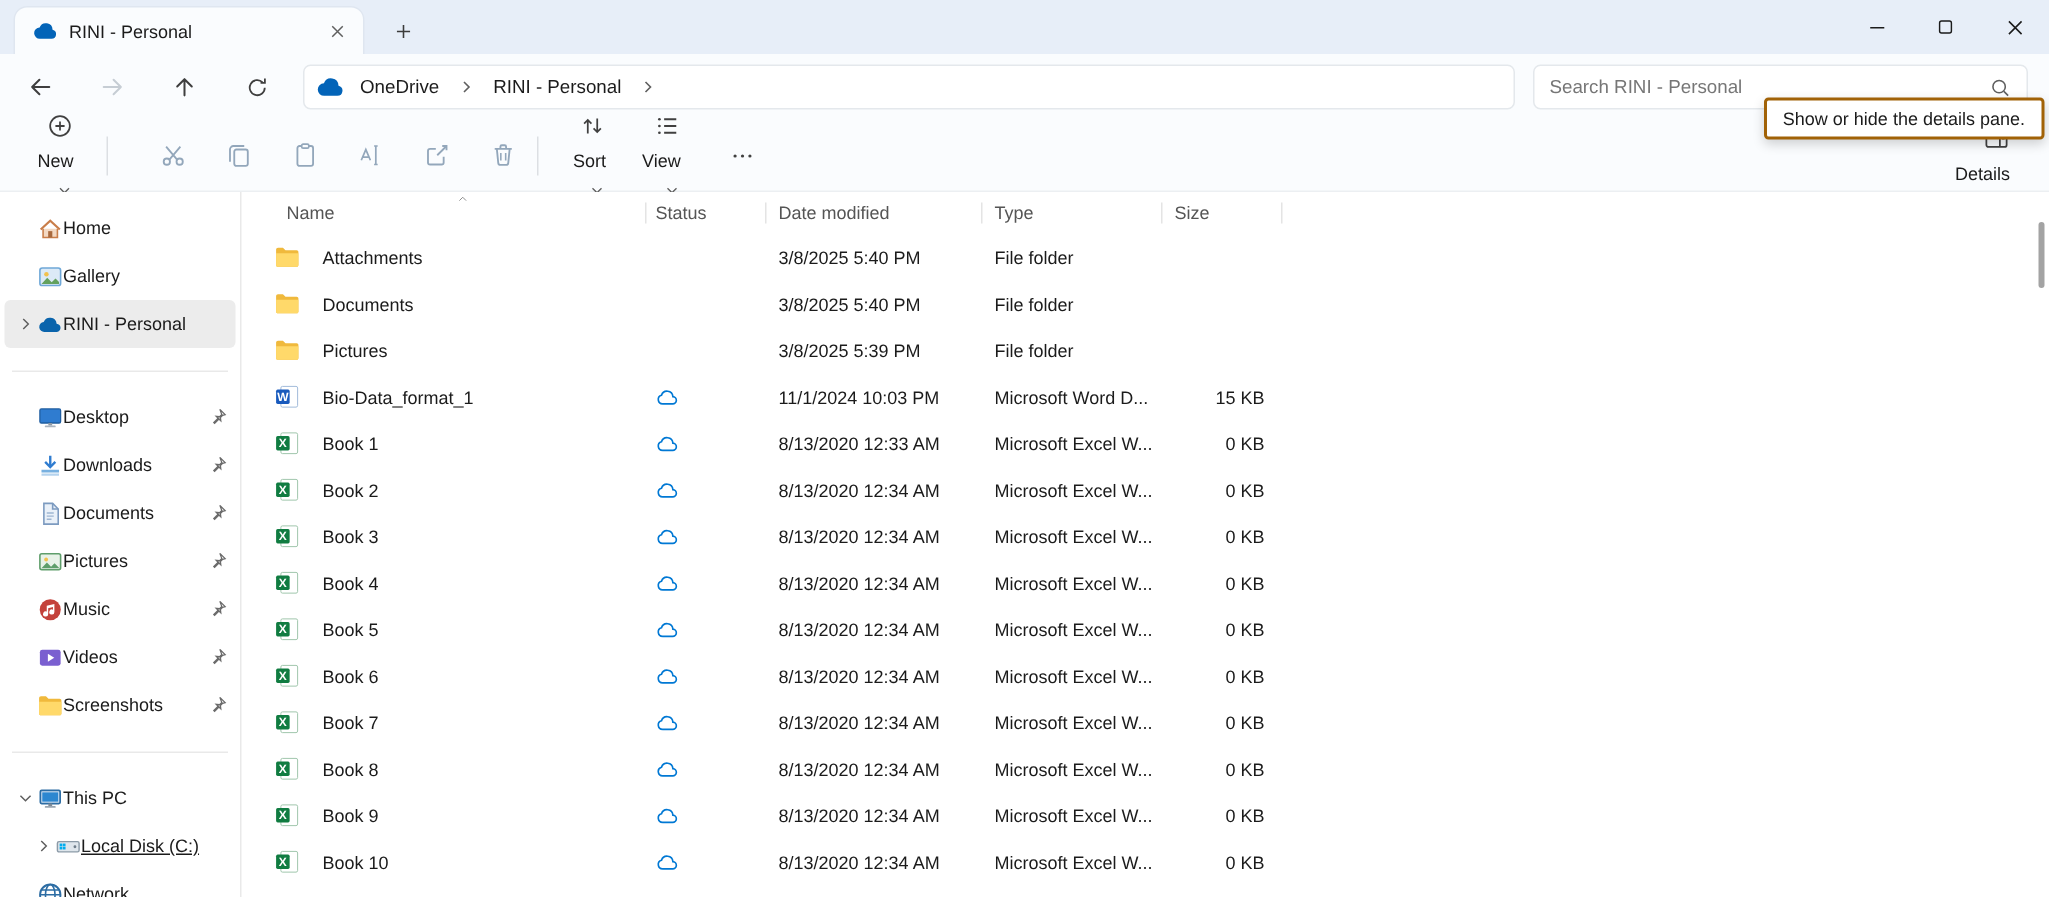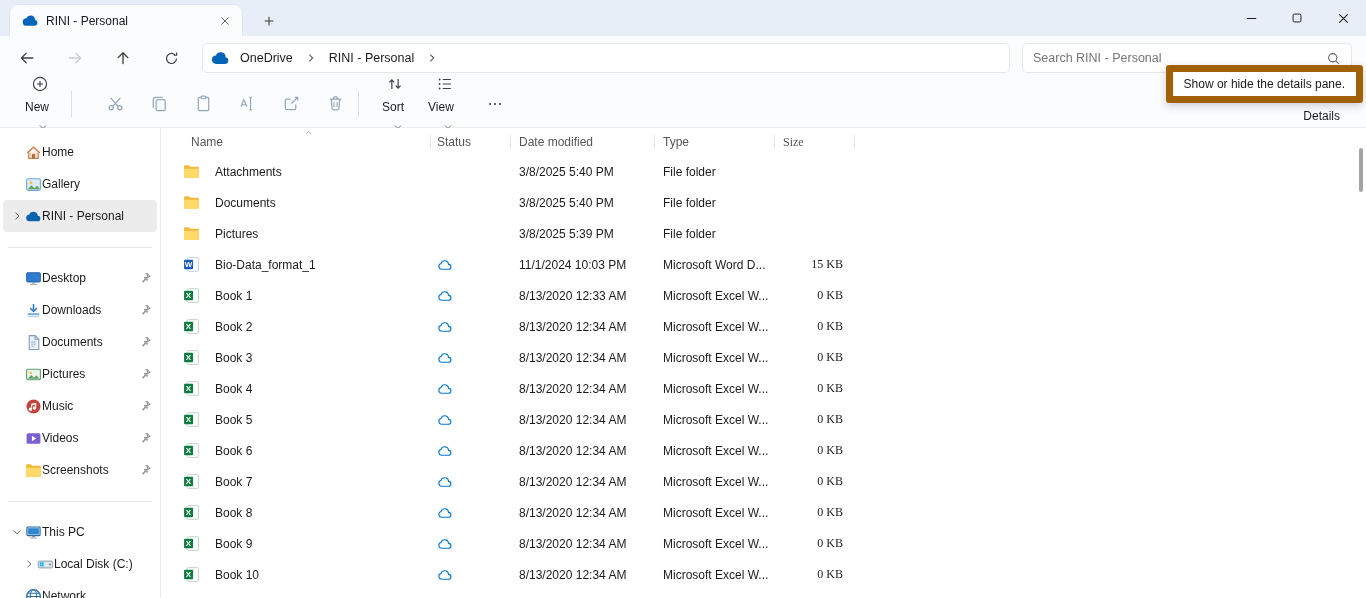--- a/index.html
+++ b/index.html
@@ -27,57 +27,57 @@
   .nb-back { left:12px; } .nb-fwd { left:60px; } .nb-up { left:108px; } .nb-refresh { left:156px; }
   .addressbar { position:absolute; left:202px; top:7px; width:808px; height:30px; background:#fff; border:1px solid #e4e8ec; border-radius:5px; display:flex; align-items:center; padding:0 8px; gap:4px; }
   .crumb { padding:3px 7px; border-radius:4px; font-size:12.5px; white-space:nowrap; }
   .crumb-chev { color:#5f5f5f; display:flex; align-items:center; padding:0 2px; }
   .searchbar { position:absolute; left:1022px; top:7px; width:330px; height:30px; background:#fff; border:1px solid #e4e8ec; border-radius:5px; display:flex; align-items:center; padding:0 10px; gap:6px; }
   .search-input { flex:1; border:none; outline:none; background:transparent; font:inherit; font-size:12.5px; color:#ef4444; }
   .search-input::placeholder { color:#767676; opacity:1; }
   .search-ico { color:#5f5f5f; flex:none; }
 
   
-  .tooltip { position:absolute; top:65px; right:3px; z-index:40; background:#fff; border:7px solid #a16207; border-radius:3px; box-shadow:0 3px 8px rgba(0,0,0,0.18); padding:5px 11px; font-size:12px; white-space:nowrap; }
+  .tooltip { position:absolute; top:65px; right:3px; z-index:40; background:#fff; border:2px solid #a16207; border-radius:3px; box-shadow:0 3px 8px rgba(0,0,0,0.18); padding:5px 11px; font-size:12px; white-space:nowrap; }
 
   
   .toolbar { position:absolute; top:80px; left:0; right:0; height:48px; background:#fafcfe; border-bottom:1px solid #eceff2; display:flex; align-items:center; padding:0 16px; gap:4px; }
   .tb-new { gap:7px; padding:6px 9px; border-radius:4px; }
   .tb-ico-dark { color:#404040; }
   .tb-chev { color:#5f5f5f; display:flex; }
   .tb-sep { width:1px; height:26px; background:#dcdfe3; margin:0 9px; flex:none; }
   .tb-iconbtn { width:40px; height:36px; justify-content:center; border-radius:4px; }
   .muted { color:#93a7bb; }
   .tb-text { gap:7px; padding:6px 10px; border-radius:4px; }
   .tb-more { width:36px; height:36px; justify-content:center; border-radius:4px; color:#404040; }
   .tb-details { margin-left:auto; gap:7px; padding:6px 10px; border-radius:4px; }
 
   
   .content { position:absolute; top:128px; left:0; right:0; bottom:0; background:#fff; display:flex; }
   .sidebar { width:161px; border-right:1px solid #e9e9e9; padding-top:8px; flex:none; overflow:hidden; }
   .sb-item { height:32px; display:flex; align-items:center; margin:0 3px; padding-left:6px; border-radius:4px; }
   .sb-item.sel { background:#ececec; }
-  .sb-item.ind { padding-left:18px; }
+  .sb-item.ind { padding-left:18px;text-decoration:underline; }
   .sb-chev { width:16px; height:16px; display:flex; align-items:center; justify-content:center; color:#5f5f5f; flex:none; }
   .sb-ico { width:17px; height:17px; flex:none; }
   .sb-ico svg { width:17px; height:17px; }
   .sb-label { flex:1; white-space:nowrap; overflow:hidden; }
   .sb-pin { width:14px; height:14px; flex:none; margin-right:5px; color:#5f5f5f; }
   .sb-pin svg { width:14px; height:14px; }
   .sb-sep { height:1px; background:#e9e9e9; margin:15px 8px 14px; }
 
   .filearea { flex:1; position:relative; overflow:hidden; }
   .list-header { height:28px; display:flex; color:#555; position:relative; }
   .hcell { height:100%; display:flex; align-items:center; position:relative; }
   .hcell::after { content:''; position:absolute; right:0; top:7px; bottom:7px; width:1px; background:#e4e4e4; }
   .c0 { width:270px; padding-left:30px; }
   .c1 { width:80px;  padding-left:6px; }
   .c2 { width:144px; padding-left:8px; }
   .c3 { width:120px; padding-left:8px; }
-  .c4 { width:80px;  padding-left:8px;font-family:Liberation Serif, serif; }
+  .c4 { width:80px;  padding-left:8px; }
   .sort-caret { position:absolute; left:142px; top:1px; color:#8a8a8a; }
 
   .frow { height:31px; display:flex; align-items:center; }
   .fcell { display:flex; align-items:center; height:100%; }
   .frow .c0 { gap:15px; padding-left:22px; }
   .f-ico { width:17px; height:17px; flex:none; }
   .f-ico svg { width:17px; height:17px; }
   .f-cloud { width:16px; height:16px; }
   .f-cloud svg { width:16px; height:16px; }
   .frow .c4 { justify-content:flex-end; padding-right:12px; padding-left:0; }

